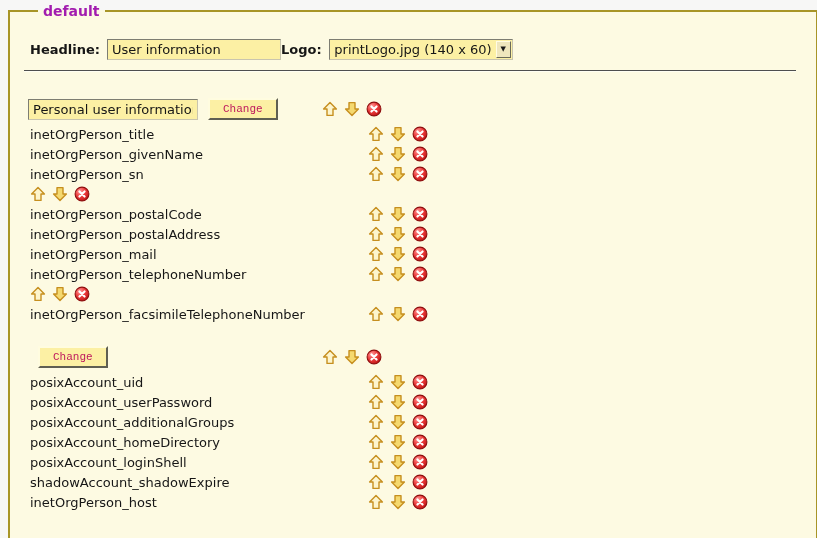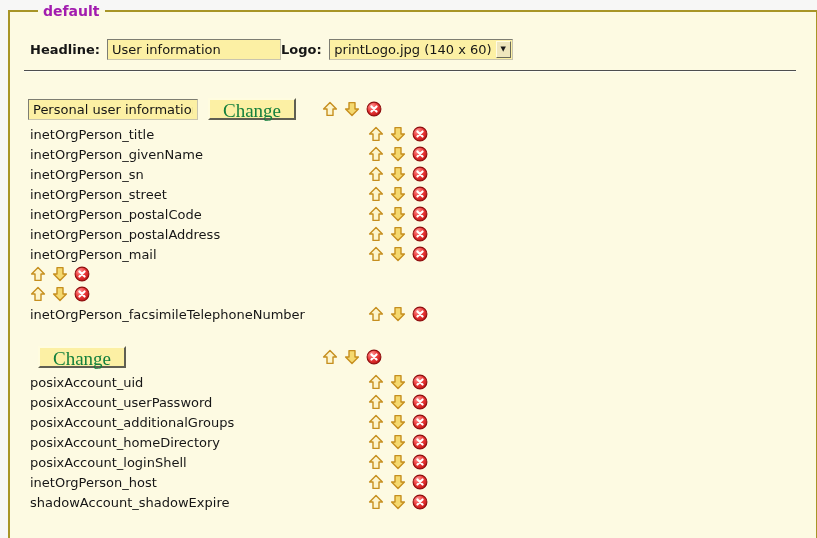--- a/index.html
+++ b/index.html
@@ -91,23 +91,23 @@
     height: 22px;
     margin-bottom: 4px;
   }
   .header-left { display: flex; align-items: center; }
   input.title-input { width: 170px; }
   button.btn {
     margin-left: 10px;
     background: #fcf0a4;
     border: 2px solid;
     border-color: #fffce0 #5f5f52 #5f5f52 #fffce0;
-    font-family: Liberation Serif, serif;
-    font-size: 19px;
-    color: #15803d;
+    font-family: Liberation Mono, monospace;
+    font-size: 11px;
+    color: #be185d;
     height: 22px;
     padding: 0 13px;
     cursor: pointer;
   }
   .row {
     display: grid;
     grid-template-columns: 294px max-content;
     align-items: center;
     height: 20px;
     padding-left: 2px;
@@ -236,21 +236,20 @@
             </span>
             <span class="icon-btn">
               <svg width="16" height="16" viewBox="0 0 16 16">
                 <circle cx="8" cy="8" r="6.9" fill="url(#delGrad)" stroke="#8d0f0f" stroke-width="1.1"></circle>
                 <path d="M5.4 5.4 L10.6 10.6 M10.6 5.4 L5.4 10.6" stroke="#ffffff" stroke-width="2.1" stroke-linecap="round"></path>
               </svg>
             </span>
           </div>
         </div>
         <div class="row">
-          <span class="field-label">inetOrgPerson_street</span>
           <div class="icons">
             <span class="icon-btn">
               <svg width="16" height="16" viewBox="0 0 16 16">
                 <path d="M8 1.6 L14.4 8 H11 V14.4 H5 V8 H1.6 Z" fill="#fdf5cd" stroke="#c68f1f" stroke-width="1.4" stroke-linejoin="round"></path>
               </svg>
             </span>
             <span class="icon-btn">
               <svg width="16" height="16" viewBox="0 0 16 16">
                 <path d="M8 14.4 L1.6 8 H5 V1.6 H11 V8 H14.4 Z" fill="#f5d96f" stroke="#c68f1f" stroke-width="1.4" stroke-linejoin="round"></path>
               </svg>
@@ -320,20 +319,21 @@
             </span>
             <span class="icon-btn">
               <svg width="16" height="16" viewBox="0 0 16 16">
                 <circle cx="8" cy="8" r="6.9" fill="url(#delGrad)" stroke="#8d0f0f" stroke-width="1.1"></circle>
                 <path d="M5.4 5.4 L10.6 10.6 M10.6 5.4 L5.4 10.6" stroke="#ffffff" stroke-width="2.1" stroke-linecap="round"></path>
               </svg>
             </span>
           </div>
         </div>
         <div class="row">
+          <span class="field-label">inetOrgPerson_telephoneNumber</span>
           <div class="icons">
             <span class="icon-btn">
               <svg width="16" height="16" viewBox="0 0 16 16">
                 <path d="M8 1.6 L14.4 8 H11 V14.4 H5 V8 H1.6 Z" fill="#fdf5cd" stroke="#c68f1f" stroke-width="1.4" stroke-linejoin="round"></path>
               </svg>
             </span>
             <span class="icon-btn">
               <svg width="16" height="16" viewBox="0 0 16 16">
                 <path d="M8 14.4 L1.6 8 H5 V1.6 H11 V8 H14.4 Z" fill="#f5d96f" stroke="#c68f1f" stroke-width="1.4" stroke-linejoin="round"></path>
               </svg>
@@ -511,42 +511,42 @@
             </span>
             <span class="icon-btn">
               <svg width="16" height="16" viewBox="0 0 16 16">
                 <circle cx="8" cy="8" r="6.9" fill="url(#delGrad)" stroke="#8d0f0f" stroke-width="1.1"></circle>
                 <path d="M5.4 5.4 L10.6 10.6 M10.6 5.4 L5.4 10.6" stroke="#ffffff" stroke-width="2.1" stroke-linecap="round"></path>
               </svg>
             </span>
           </div>
         </div>
         <div class="row">
+          <span class="field-label">shadowAccount_shadowExpire</span>
+          <div class="icons">
+            <span class="icon-btn">
+              <svg width="16" height="16" viewBox="0 0 16 16">
+                <path d="M8 1.6 L14.4 8 H11 V14.4 H5 V8 H1.6 Z" fill="#fdf5cd" stroke="#c68f1f" stroke-width="1.4" stroke-linejoin="round"></path>
+              </svg>
+            </span>
+            <span class="icon-btn">
+              <svg width="16" height="16" viewBox="0 0 16 16">
+                <path d="M8 14.4 L1.6 8 H5 V1.6 H11 V8 H14.4 Z" fill="#f5d96f" stroke="#c68f1f" stroke-width="1.4" stroke-linejoin="round"></path>
+              </svg>
+            </span>
+            <span class="icon-btn">
+              <svg width="16" height="16" viewBox="0 0 16 16">
+                <circle cx="8" cy="8" r="6.9" fill="url(#delGrad)" stroke="#8d0f0f" stroke-width="1.1"></circle>
+                <path d="M5.4 5.4 L10.6 10.6 M10.6 5.4 L5.4 10.6" stroke="#ffffff" stroke-width="2.1" stroke-linecap="round"></path>
+              </svg>
+            </span>
+          </div>
+        </div>
+        <div class="row">
           <span class="field-label">inetOrgPerson_host</span>
-          <div class="icons">
-            <span class="icon-btn">
-              <svg width="16" height="16" viewBox="0 0 16 16">
-                <path d="M8 1.6 L14.4 8 H11 V14.4 H5 V8 H1.6 Z" fill="#fdf5cd" stroke="#c68f1f" stroke-width="1.4" stroke-linejoin="round"></path>
-              </svg>
-            </span>
-            <span class="icon-btn">
-              <svg width="16" height="16" viewBox="0 0 16 16">
-                <path d="M8 14.4 L1.6 8 H5 V1.6 H11 V8 H14.4 Z" fill="#f5d96f" stroke="#c68f1f" stroke-width="1.4" stroke-linejoin="round"></path>
-              </svg>
-            </span>
-            <span class="icon-btn">
-              <svg width="16" height="16" viewBox="0 0 16 16">
-                <circle cx="8" cy="8" r="6.9" fill="url(#delGrad)" stroke="#8d0f0f" stroke-width="1.1"></circle>
-                <path d="M5.4 5.4 L10.6 10.6 M10.6 5.4 L5.4 10.6" stroke="#ffffff" stroke-width="2.1" stroke-linecap="round"></path>
-              </svg>
-            </span>
-          </div>
-        </div>
-        <div class="row">
-          <span class="field-label">shadowAccount_shadowExpire</span>
           <div class="icons">
             <span class="icon-btn">
               <svg width="16" height="16" viewBox="0 0 16 16">
                 <path d="M8 1.6 L14.4 8 H11 V14.4 H5 V8 H1.6 Z" fill="#fdf5cd" stroke="#c68f1f" stroke-width="1.4" stroke-linejoin="round"></path>
               </svg>
             </span>
             <span class="icon-btn">
               <svg width="16" height="16" viewBox="0 0 16 16">
                 <path d="M8 14.4 L1.6 8 H5 V1.6 H11 V8 H14.4 Z" fill="#f5d96f" stroke="#c68f1f" stroke-width="1.4" stroke-linejoin="round"></path>
               </svg>

